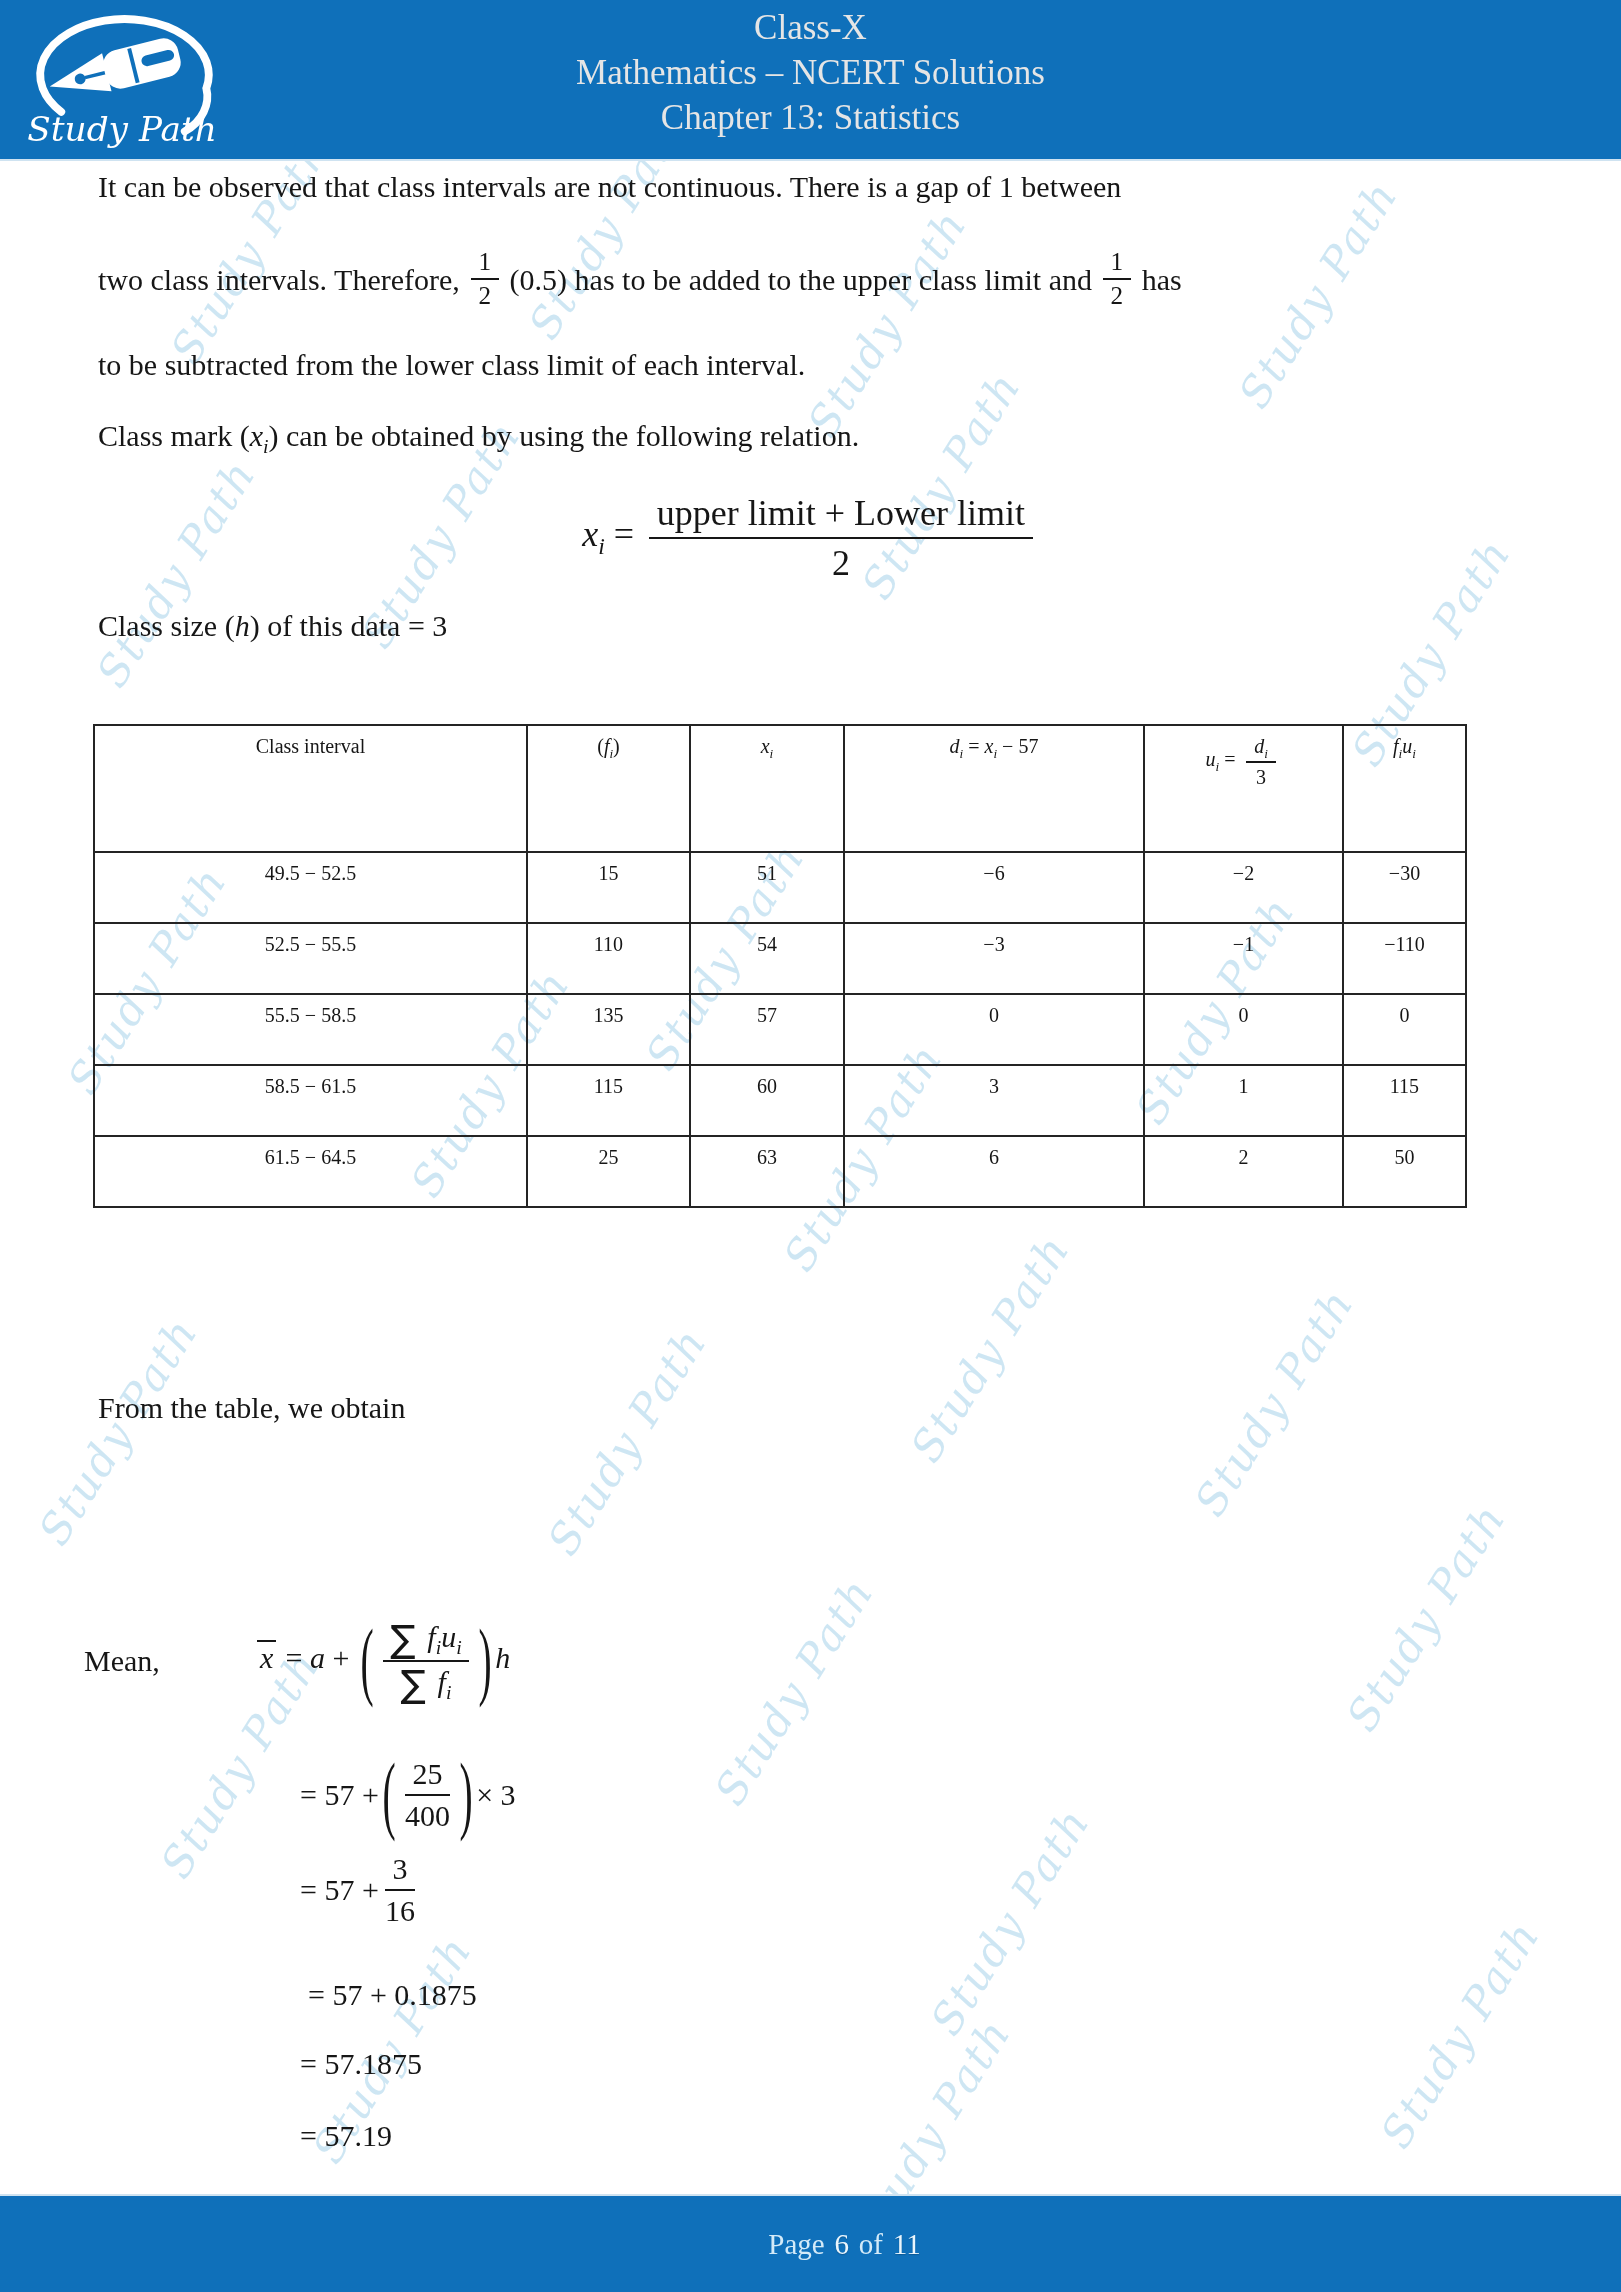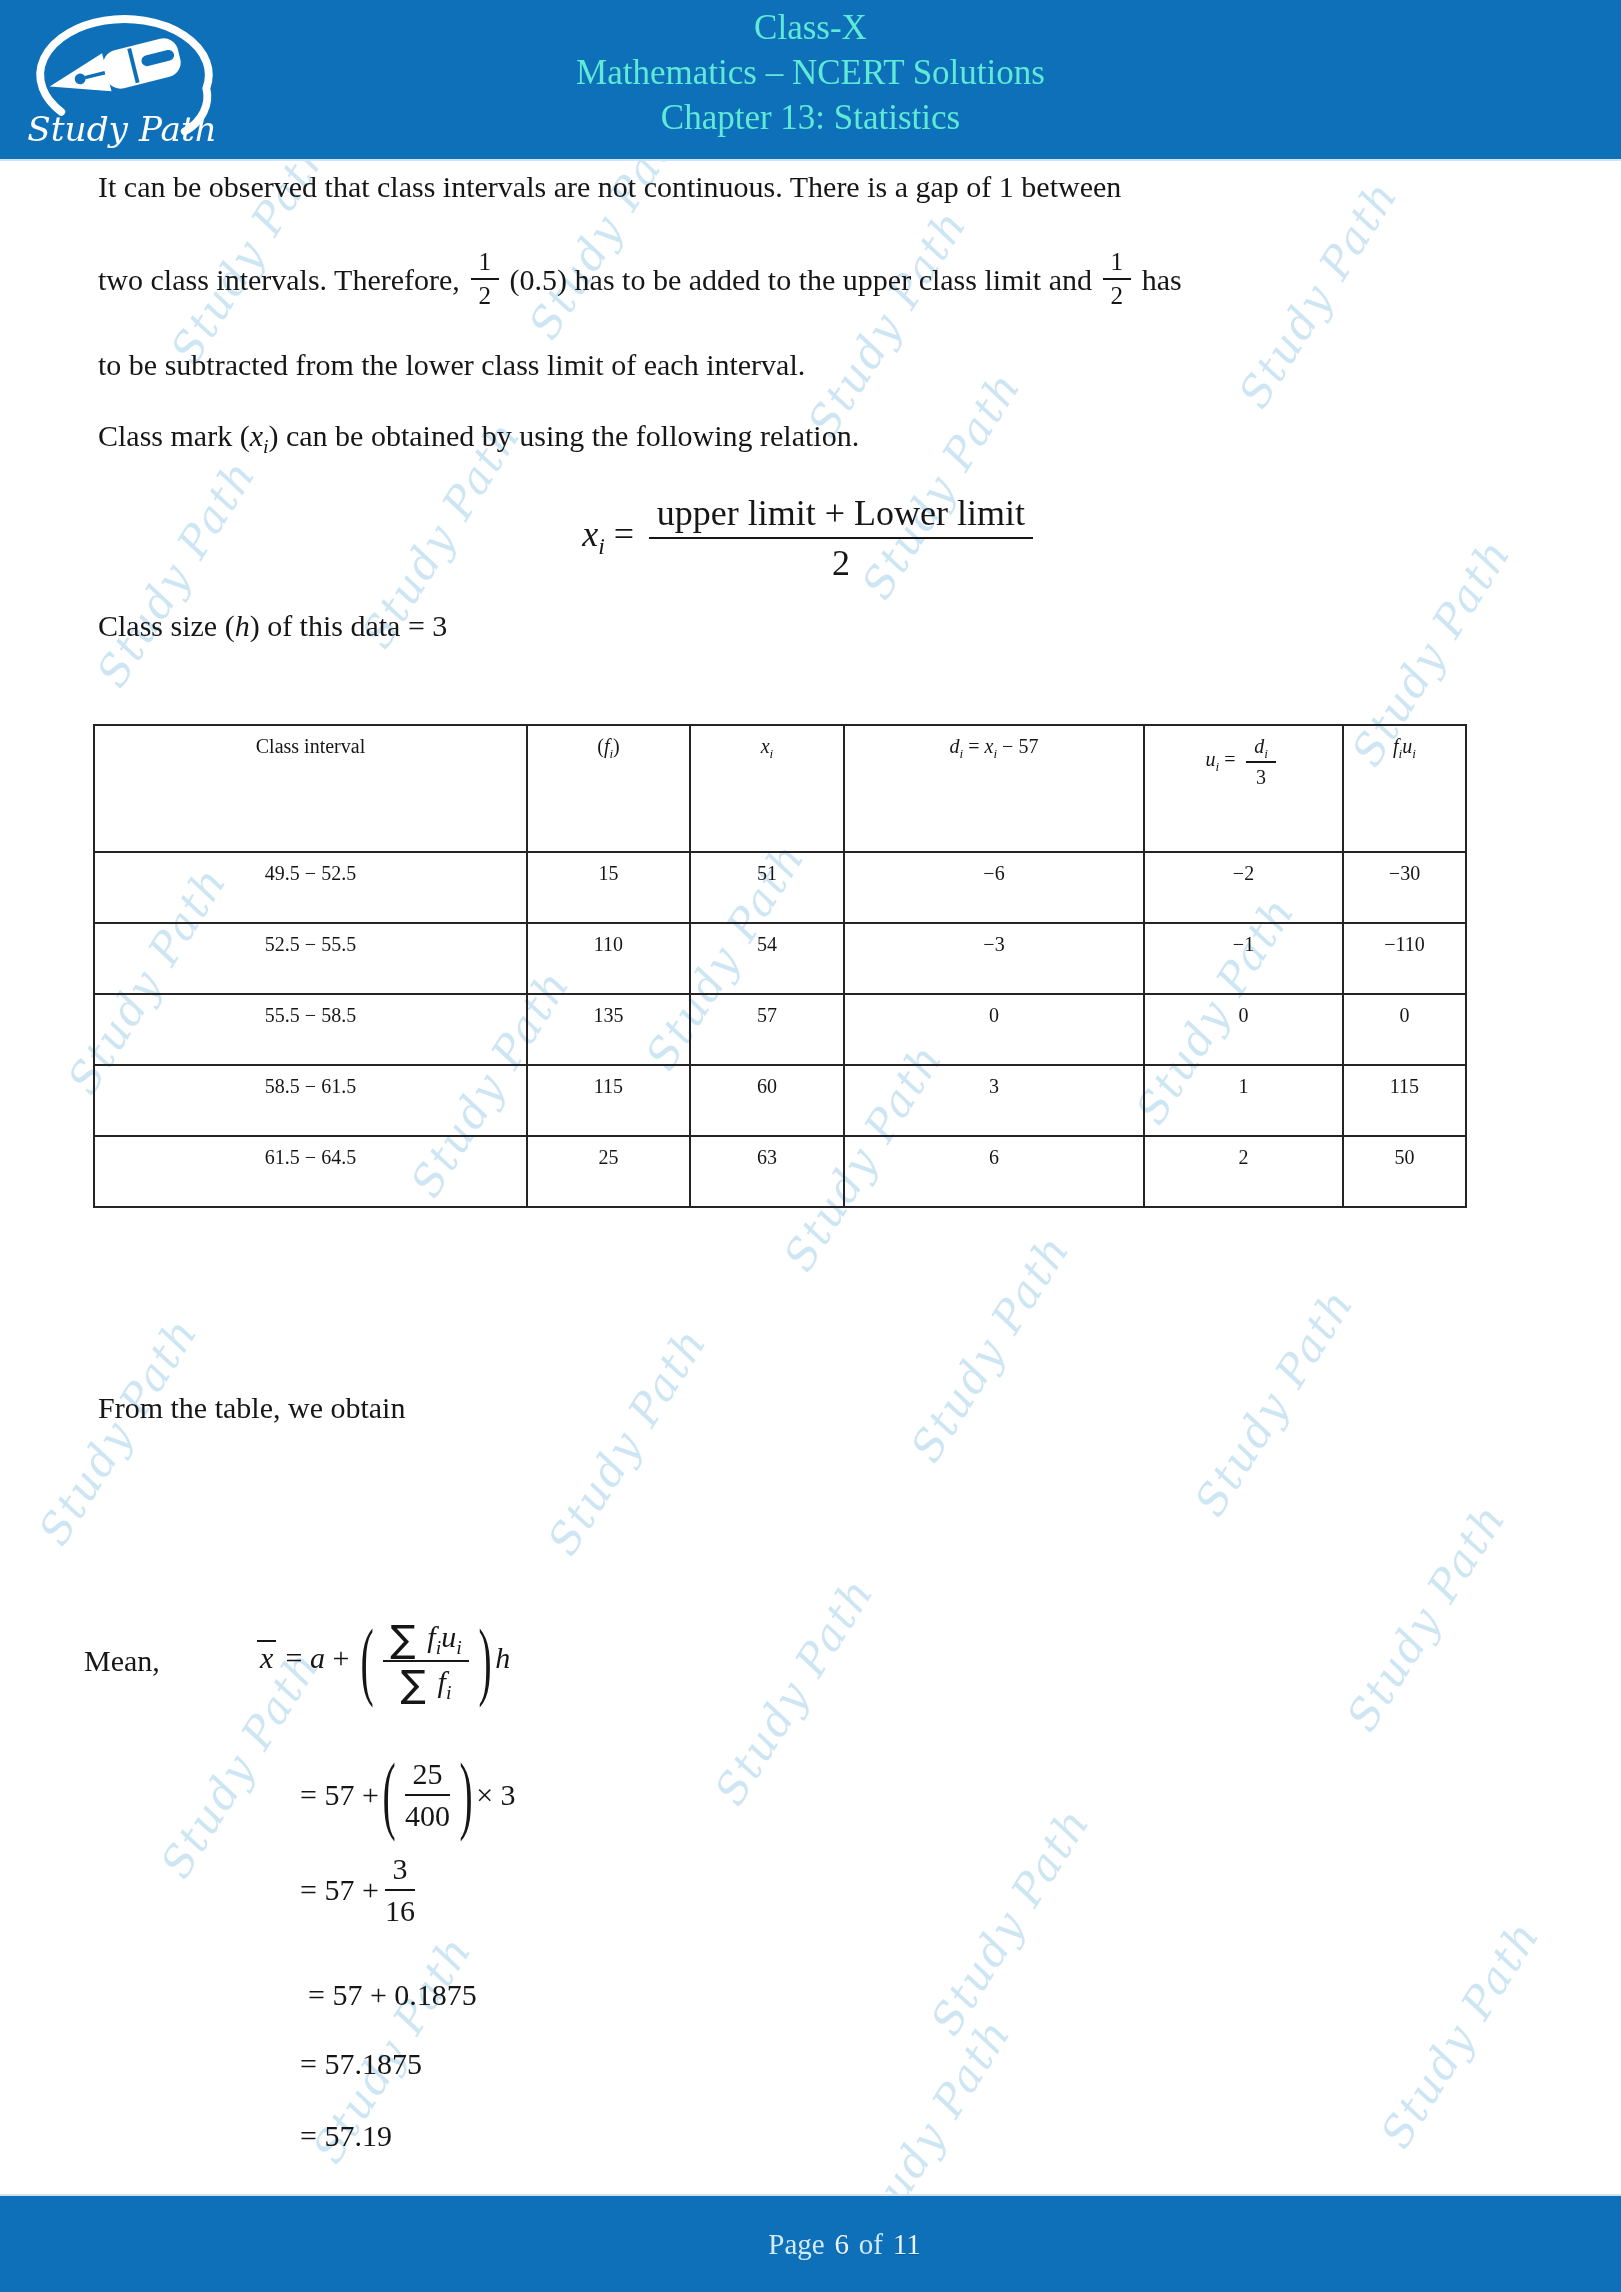--- a/index.html
+++ b/index.html
@@ -2,21 +2,21 @@
 <html><head>
 <meta charset="utf-8">
 <style>
   html,body{margin:0;padding:0;background:#888;}
   .page{position:relative;width:1621px;height:2293px;background:#ffffff;overflow:hidden;
         font-family:"Liberation Serif","DejaVu Serif",serif;color:#161616;}
   
   .hdr{position:absolute;top:0;left:0;width:100%;height:159px;background:#0f70ba;
        border-bottom:2.9px solid #cfe3f1;z-index:3;}
   .hdr-title{position:absolute;left:0;top:4.9px;width:100%;text-align:center;
-             color:#5eead4;font-size:35px;line-height:45px;}
+             color:#e5e5e5;font-size:35px;line-height:45px;}
   .logo{position:absolute;left:17.6px;top:3.9px;}
   .ftr{position:absolute;bottom:0;left:0;width:100%;height:97px;background:#0f70ba;
        border-top:2.9px solid #cfe3f1;display:flex;align-items:center;justify-content:center;
        column-gap:9.8px;color:#d3eaf8;font-size:29px;z-index:3;padding-left:34px;}
   .pgnum{color:#eaf6fd;text-shadow:0 1px 1px rgba(9,73,125,.65);}
   
   .wm{position:absolute;font-family:"DejaVu Serif",serif;font-style:italic;
       color:#9ecfe9;opacity:.5;font-size:43px;white-space:nowrap;letter-spacing:2px;
       transform:translate(-50%,-50%) rotate(-58deg);z-index:1;pointer-events:none;}
   

